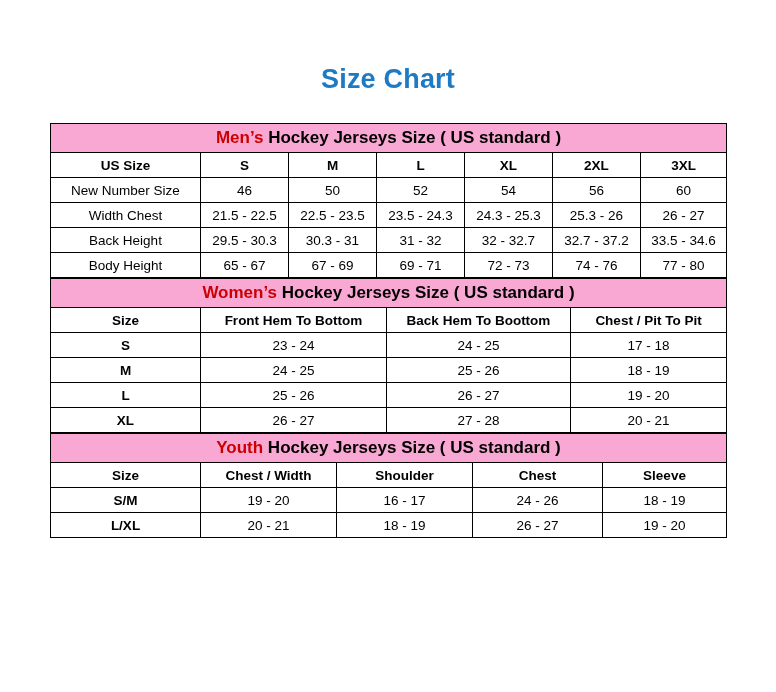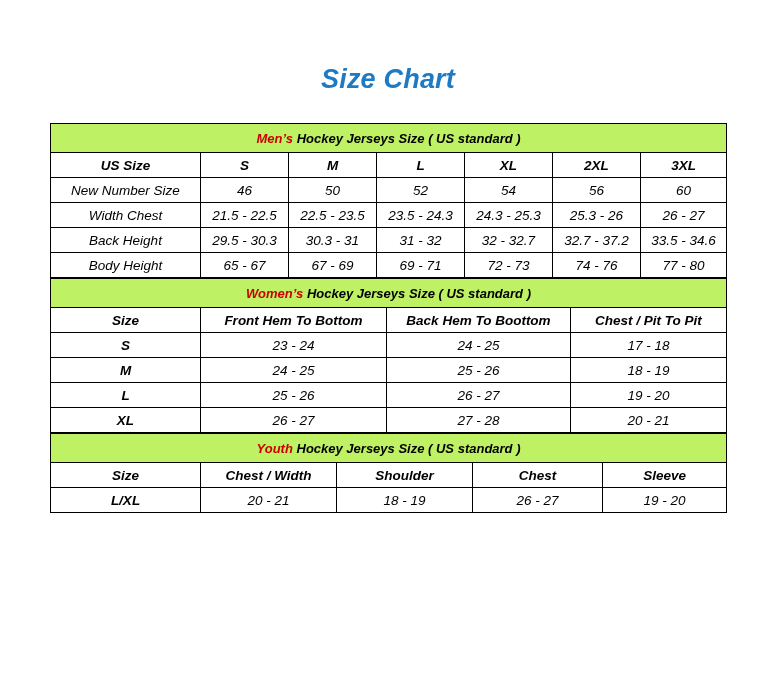--- a/index.html
+++ b/index.html
@@ -12,21 +12,20 @@
     height: 692px;
     font-family: "Liberation Sans", sans-serif;
     color: #000000;
     overflow: hidden;
   }
   .page {
     width: 776px;
     height: 616px;
     position: relative;
     box-sizing: border-box;
-    font-style: italic;
   }
   .title {
     text-align: center;
     color: #1f7ac4;
     font-size: 27px;
     font-weight: bold;
     letter-spacing: 0.2px;
     padding-top: 66px;
     line-height: 1;
   }
@@ -42,23 +41,23 @@
   }
   table.size-table td {
     border: 1px solid #000000;
     text-align: center;
     vertical-align: middle;
     height: 25px;
     padding: 1px 2px;
     box-sizing: border-box;
   }
   .section-head {
-    background: #bef264;
+    background: #f9a8d4;
     font-weight: bold;
-    font-size: 13px;
+    font-size: 17px;
     height: 29px !important;
   }
   .section-head .accent-men { color: #cc0000; }
   .section-head .accent-women { color: #cc0000; }
   .section-head .accent-youth { color: #cc0000; }
   .section-head .rest { color: #000000; }
   .row-head td {
     font-weight: bold;
   }
   .col-label {
@@ -200,20 +199,27 @@
           </td>
         </tr>
         <tr class="row-head">
           <td>Size</td>
           <td>Chest / Width</td>
           <td>Shoulder</td>
           <td>Chest</td>
           <td>Sleeve</td>
         </tr>
         <tr>
+          <td class="bold-cell">S/M</td>
+          <td>19 - 20</td>
+          <td>16 - 17</td>
+          <td>24 - 26</td>
+          <td>18 - 19</td>
+        </tr>
+        <tr>
           <td class="bold-cell">L/XL</td>
           <td>20 - 21</td>
           <td>18 - 19</td>
           <td>26 - 27</td>
           <td>19 - 20</td>
         </tr>
       </tbody>
     </table>
 
   </div>

